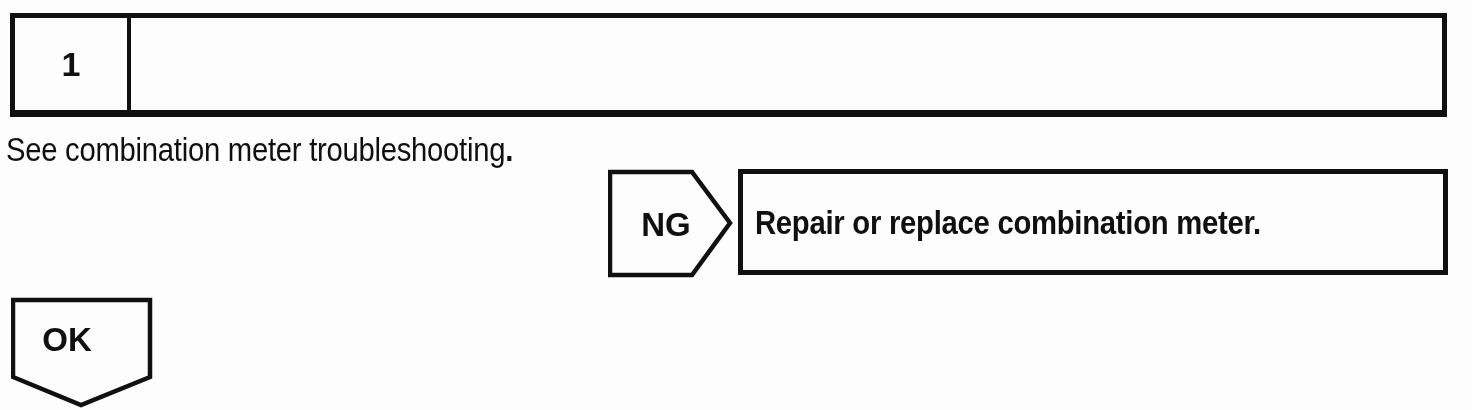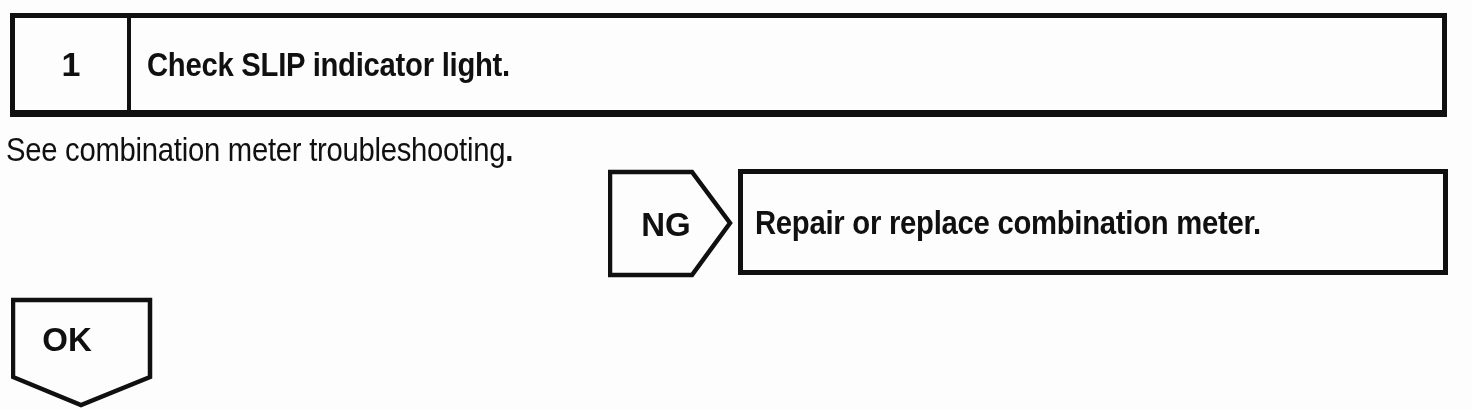--- a/index.html
+++ b/index.html
@@ -101,23 +101,20 @@
     top: 297px;
   }
 </style>
 </head>
 <body>
 
 <div class="page">
 
   <div class="step-header">
     <div class="step-number">1</div>
-    <div class="step-title">
-      <span class="squeeze">Check SLIP indicator light.</span>
-    </div>
   </div>
 
   <div class="instruction">
     <span class="squeeze"><span>See combination meter troubleshooting</span><span class="period-bold">.</span></span>
   </div>
 
   <svg class="ng-shape" width="126" height="110" viewBox="0 0 126 110">
     <polygon class="shape-outline" points="2,3 84,3 122,54 84,106 2,106"></polygon>
     <text class="shape-label" x="58" y="55" text-anchor="middle" dominant-baseline="central">NG</text>
   </svg>

